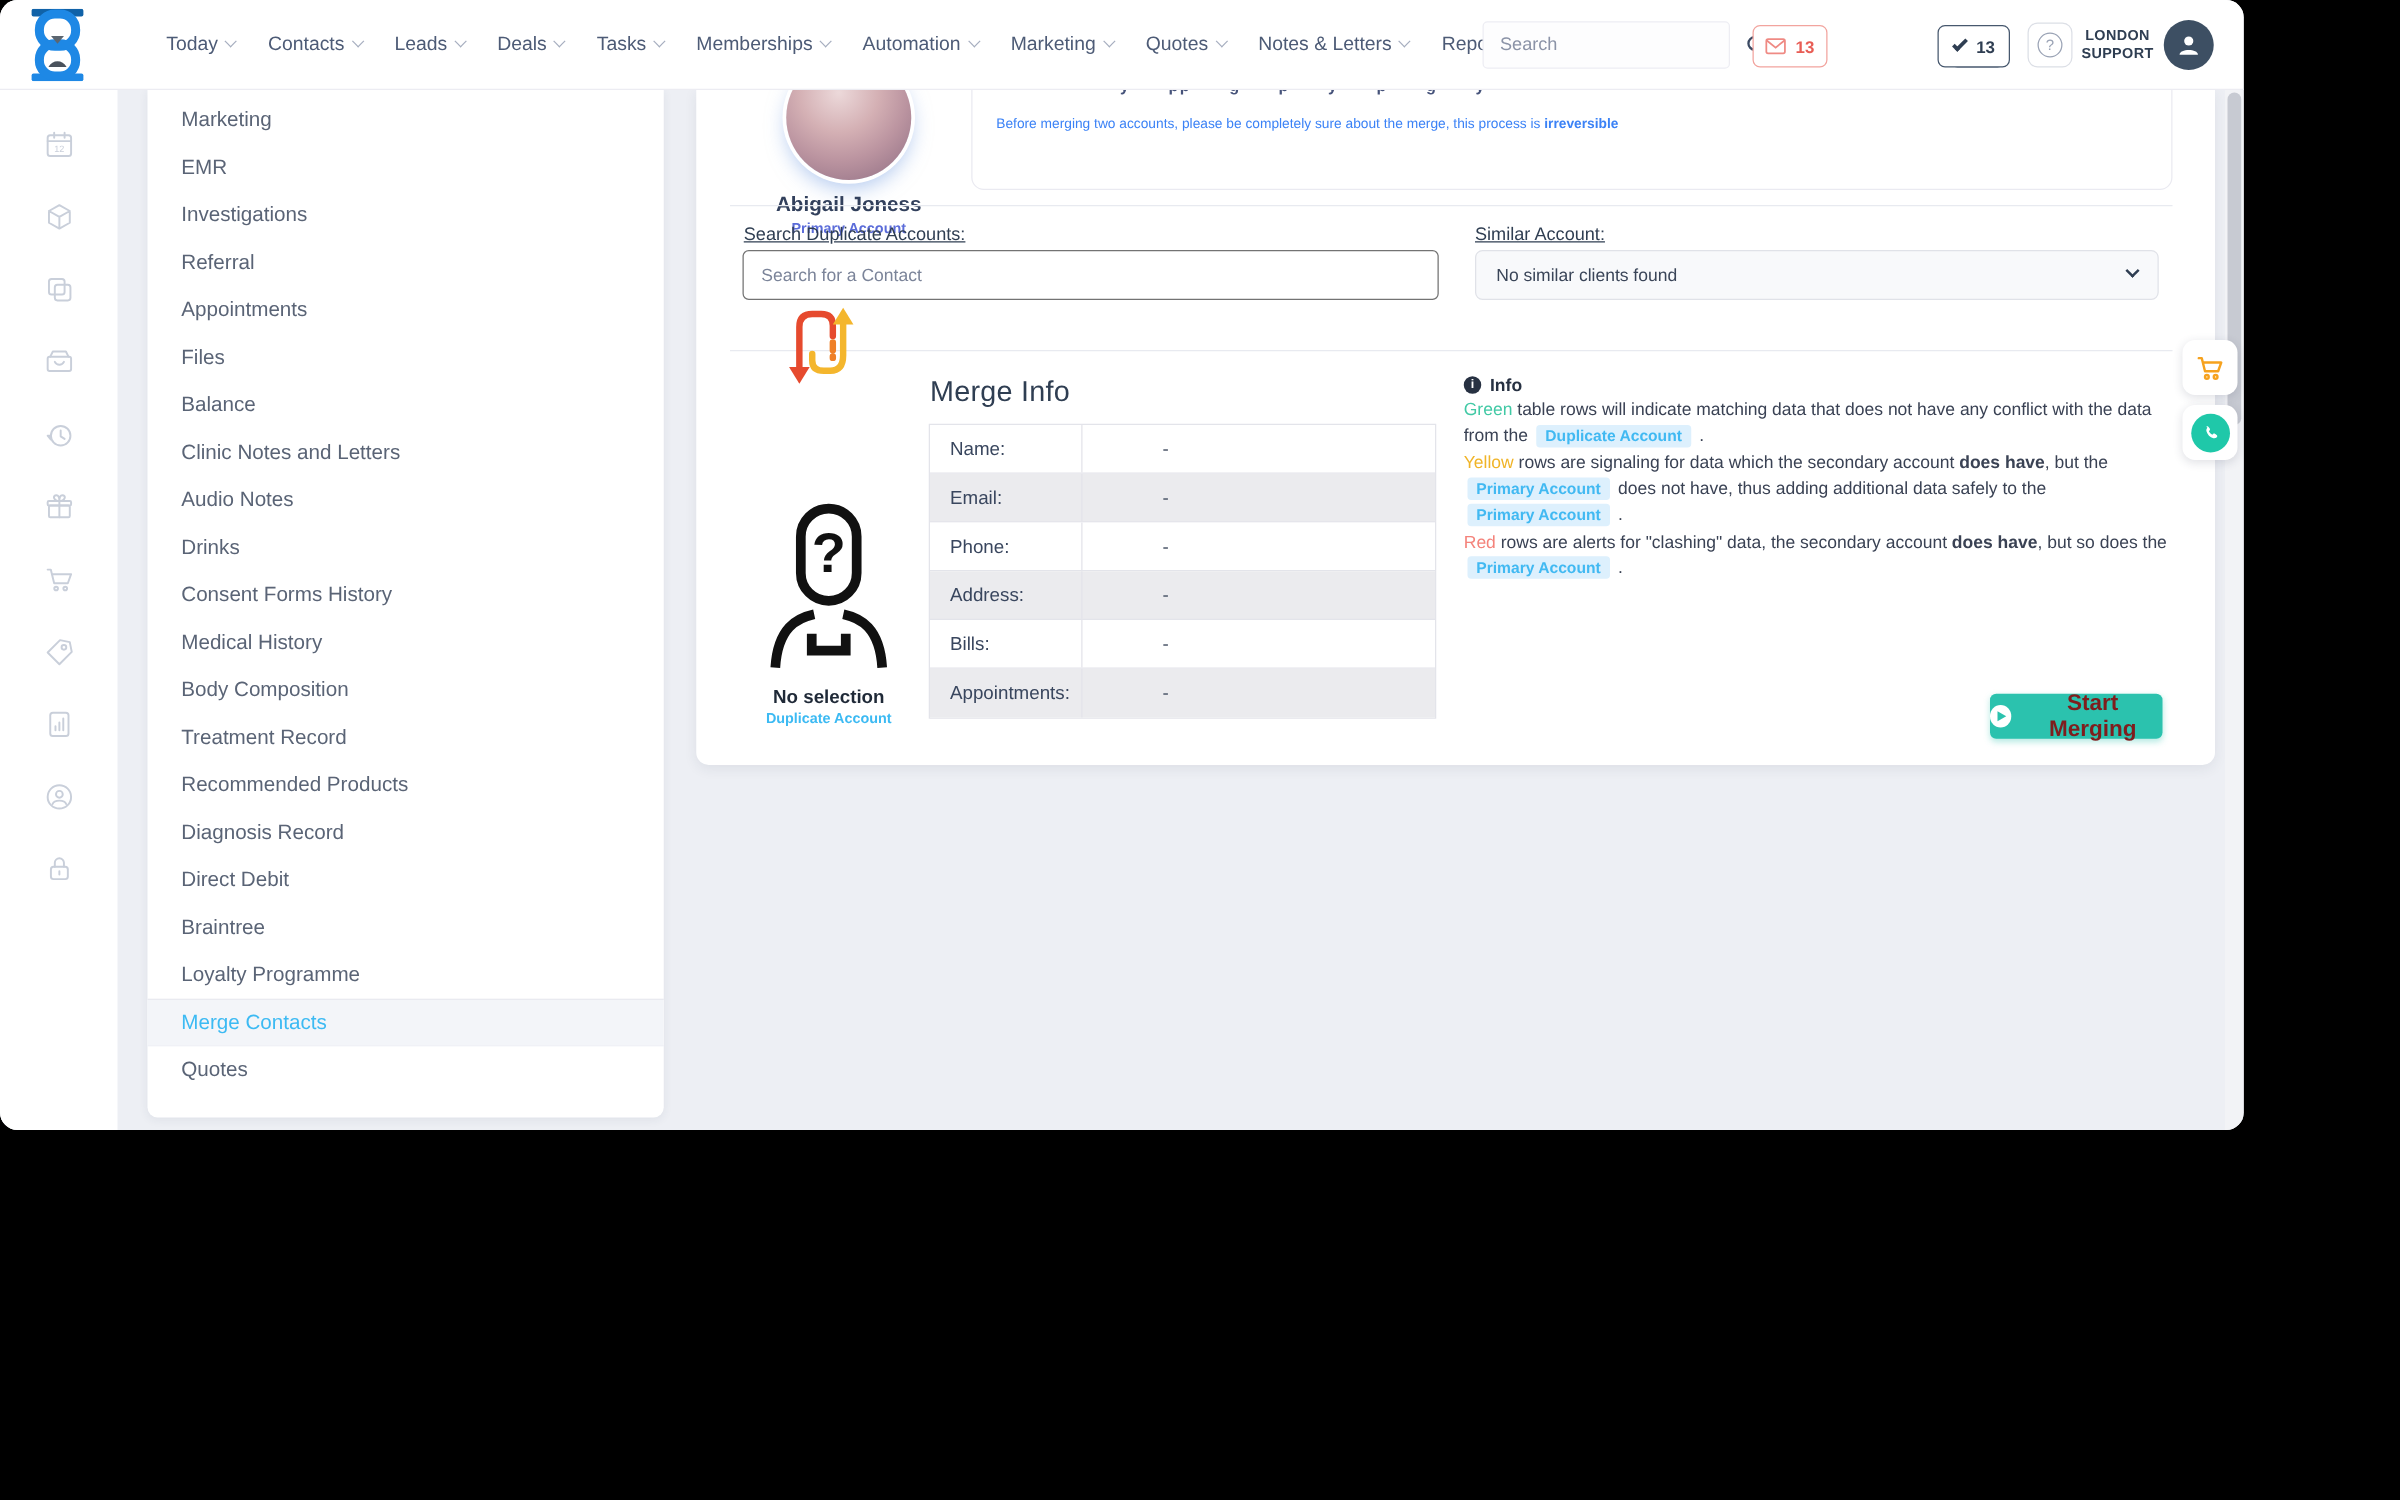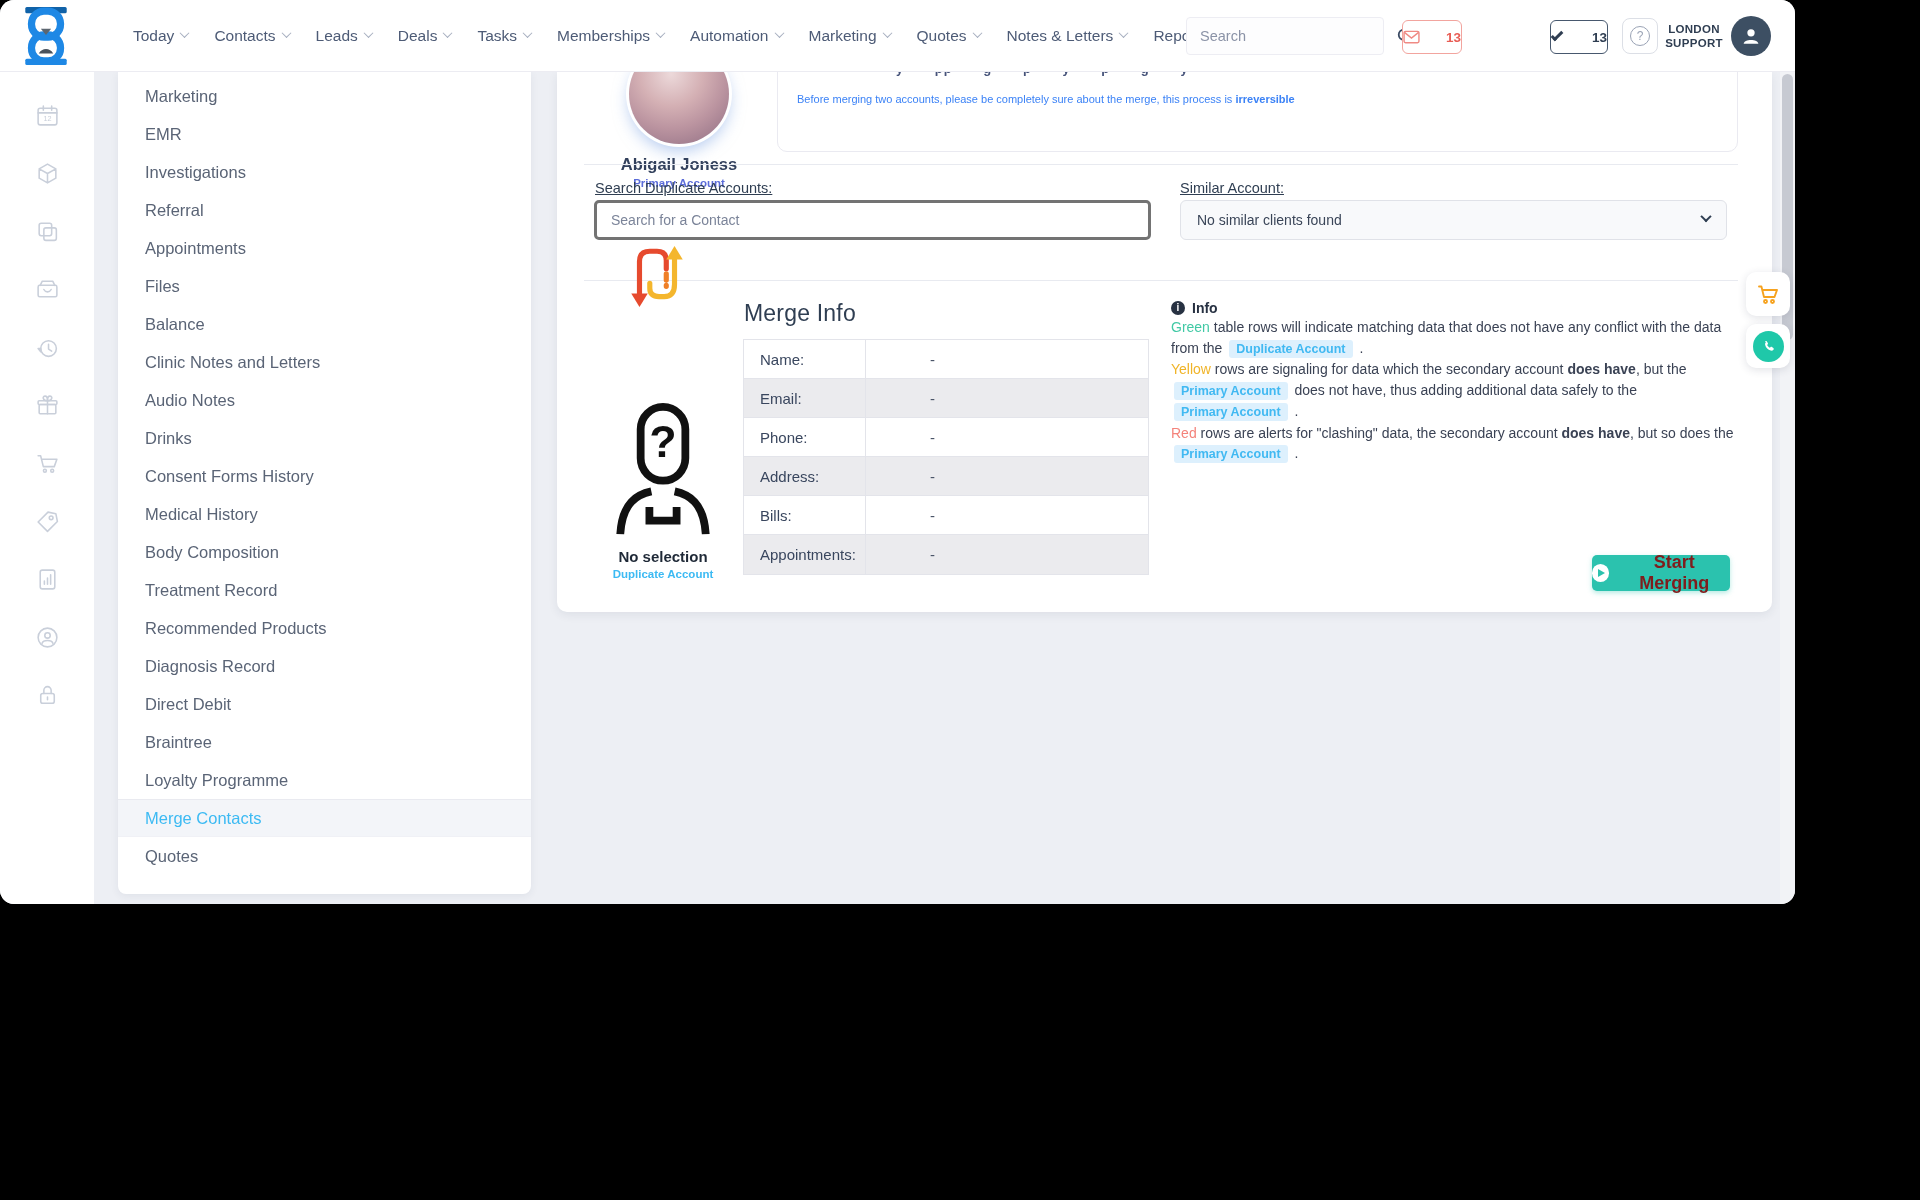--- a/index.html
+++ b/index.html
@@ -9,21 +9,21 @@
   
   .topnav { position:absolute; top:0; left:0; width:1795px; height:72px; background:#fff; border-bottom:1px solid #ececf2; z-index:30; }
   .logo { position:absolute; left:24px; top:7px; width:44px; height:58px; }
   .nav-items { position:absolute; left:120px; top:0; height:72px; display:flex; align-items:center; }
   .nav-item { display:flex; align-items:center; padding:0 13px; font-size:15.5px; color:#4d5b76; cursor:pointer; white-space:nowrap; }
   .chev { width:7px; height:7px; border-right:1.6px solid #a6aebf; border-bottom:1.6px solid #a6aebf; transform:rotate(45deg) translate(-1px,-1px); margin-left:7px; margin-top:-3px; }
   .search-wrap { position:absolute; left:1186px; top:17px; width:198px; height:38px; border:1px solid #ededf3; border-radius:4px; background:#fdfdfe; display:flex; align-items:center; }
   .search-wrap input { flex:1; border:none; outline:none; background:transparent; padding:0 8px 0 13px; font-size:14.5px; color:#3a4558; font-family:inherit; }
   .search-wrap input::placeholder { color:#8b93a7; }
   .search-btn { width:38px; height:100%; display:flex; align-items:center; justify-content:center; cursor:pointer; }
-  .badge { position:absolute; top:20px; height:34px; border-radius:6px; display:flex; align-items:center; justify-content:space-between; gap:7px; font-weight:bold; font-size:13.5px; cursor:pointer; background:#fff; }
+  .badge { position:absolute; top:20px; height:34px; border-radius:6px; display:flex; align-items:center; justify-content:center; gap:7px; font-weight:bold; font-size:13.5px; cursor:pointer; background:#fff; }
   .badge.red { left:1402px; width:60px; border:1px solid #f2a49e; color:#e85d55; }
   .badge.dark { border:1px solid #47586e; color:#2f3e52; }
   .badge.phone { left:1560px; width:44px; }
   .badge.check { left:1550px; width:58px; }
   .checkmark { width:12px; height:6px; border-left:3px solid #2f3e52; border-bottom:3px solid #2f3e52; transform:rotate(-45deg); margin-top:-4px; }
   .help-btn { position:absolute; left:1622px; top:18px; width:36px; height:36px; border:1px solid #dcdfe6; border-radius:8px; display:flex; align-items:center; justify-content:center; cursor:pointer; background:#fff; }
   .help-q { width:20px; height:20px; border:1.4px solid #9aa3b5; border-radius:50%; color:#9aa3b5; font-size:12px; text-align:center; line-height:18px; }
   .help-q::before { content:"?"; }
   .account-label { position:absolute; left:1660px; top:22px; width:68px; text-align:center; font-size:11.5px; font-weight:bold; color:#2f3e52; line-height:14px; letter-spacing:.3px; }
   .nav-avatar { position:absolute; left:1731px; top:16px; width:40px; height:40px; border-radius:50%; background:#3d4f63; display:flex; align-items:center; justify-content:center; cursor:pointer; }
@@ -49,21 +49,21 @@
 
   .warnbox { position:absolute; left:220px; top:-30px; width:961px; height:110px; border:1px solid #eaeaf1; border-radius:10px; background:#fff; overflow:hidden; }
   .warn-frag { position:absolute; top:18px; left:118px; height:18px; font-size:13px; font-weight:bold; color:#46537a; word-spacing:26px; letter-spacing:1px; white-space:nowrap; }
   .warn-line { position:absolute; top:50px; left:19px; right:12px; font-size:11px; color:#3b82f6; }
 
   .hr { position:absolute; left:27px; width:1154px; height:1px; background:#e8eaf0; }
   .hr1 { top:92px; } .hr2 { top:208px; }
 
   .field-label { position:absolute; top:108px; font-size:14.5px; color:#2f3e52;text-decoration:underline; }
   .fl1 { left:38px; } .fl2 { left:623px; }
-  .contact-input { position:absolute; left:37px; top:128px; width:557px; height:40px; border:3px solid #737373; border-radius:5px; padding:0 14px; font-size:14px; color:#3a4558; outline:none; font-family:inherit; background:#fff; }
+  .contact-input { position:absolute; left:37px; top:128px; width:557px; height:40px; border:1px solid #737373; border-radius:5px; padding:0 14px; font-size:14px; color:#3a4558; outline:none; font-family:inherit; background:#fff; }
   .contact-input::placeholder { color:#7b8499; }
   .select { position:absolute; left:623px; top:128px; width:547px; height:40px; border:1px solid #e0e2e8; border-radius:6px; background:#f8f9fb; display:flex; align-items:center; padding:0 16px; font-size:14px; color:#3a4558; cursor:pointer; }
   .select .chev { width:8px; height:8px; border-color:#2f3e52; border-width:2px; margin-left:auto; margin-top:-5px; }
 
   .merge-arrows { position:absolute; left:70px; top:170px; }
 
   .merge-title { position:absolute; left:187px; top:228px; font-size:23px; color:#2f3e52; font-weight:500; letter-spacing:.2px; }
   .mtable { position:absolute; left:186px; top:267px; width:406px; border:1px solid #e3e4ea; }
   .trow { display:grid; grid-template-columns:122px 1fr; height:39px; border-bottom:1px solid #e3e4ea; background:#fff;gap:48px; }
   .trow:last-child { border-bottom:none; }

